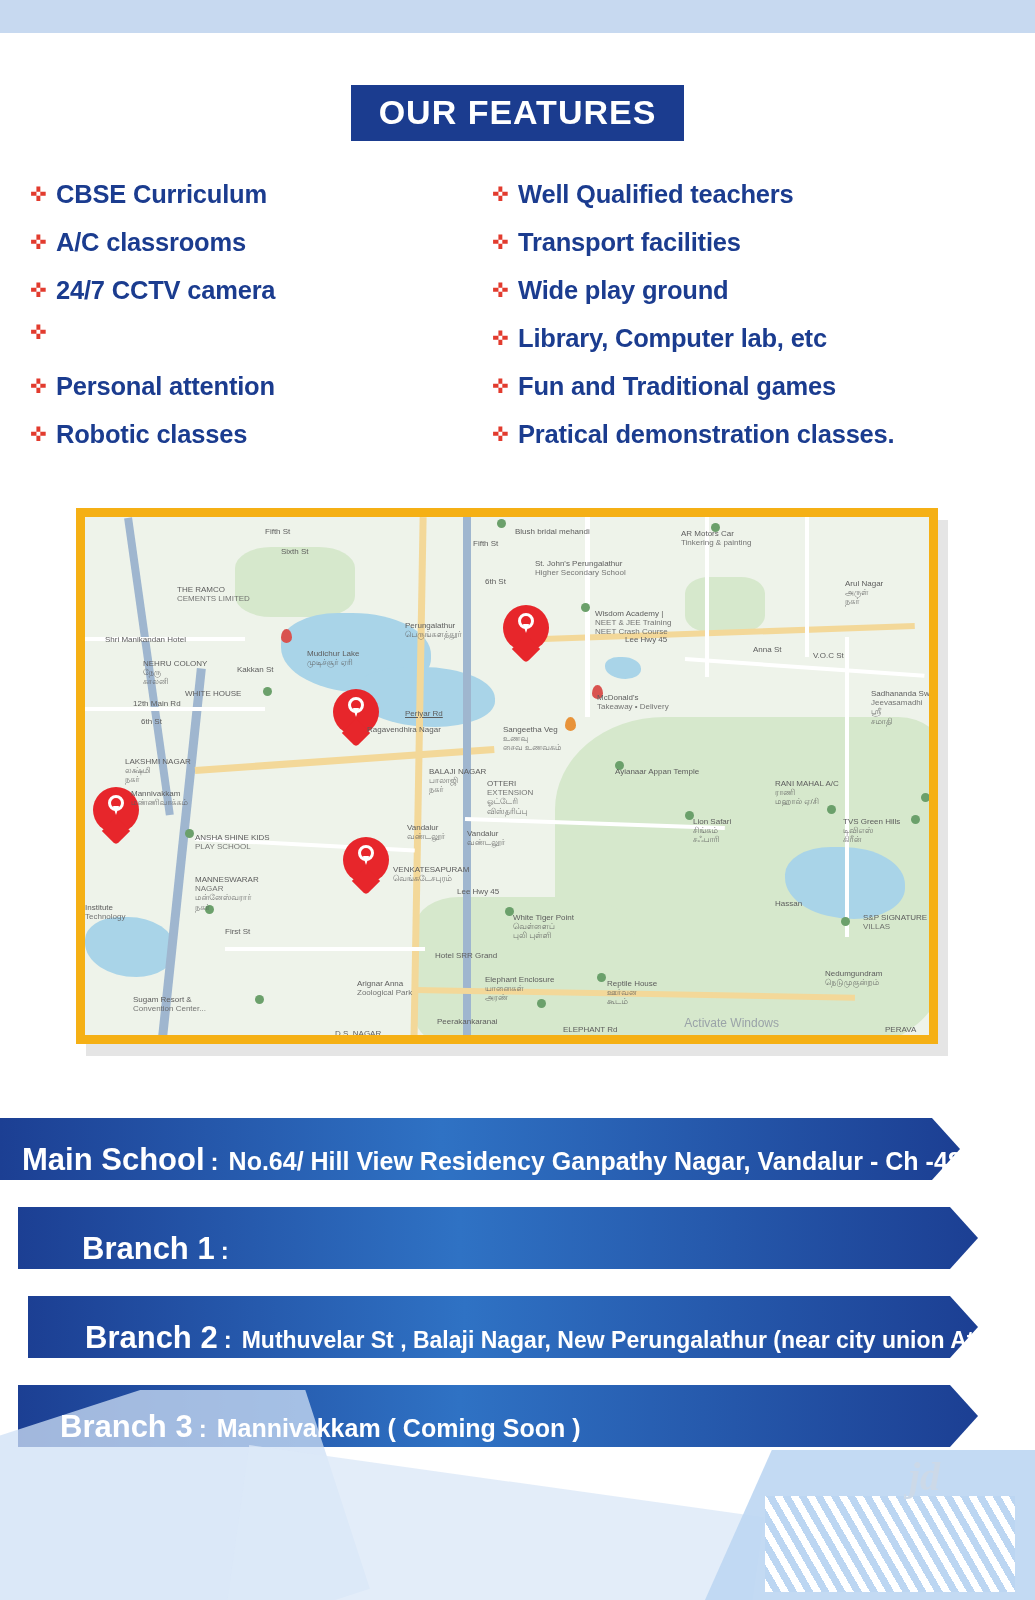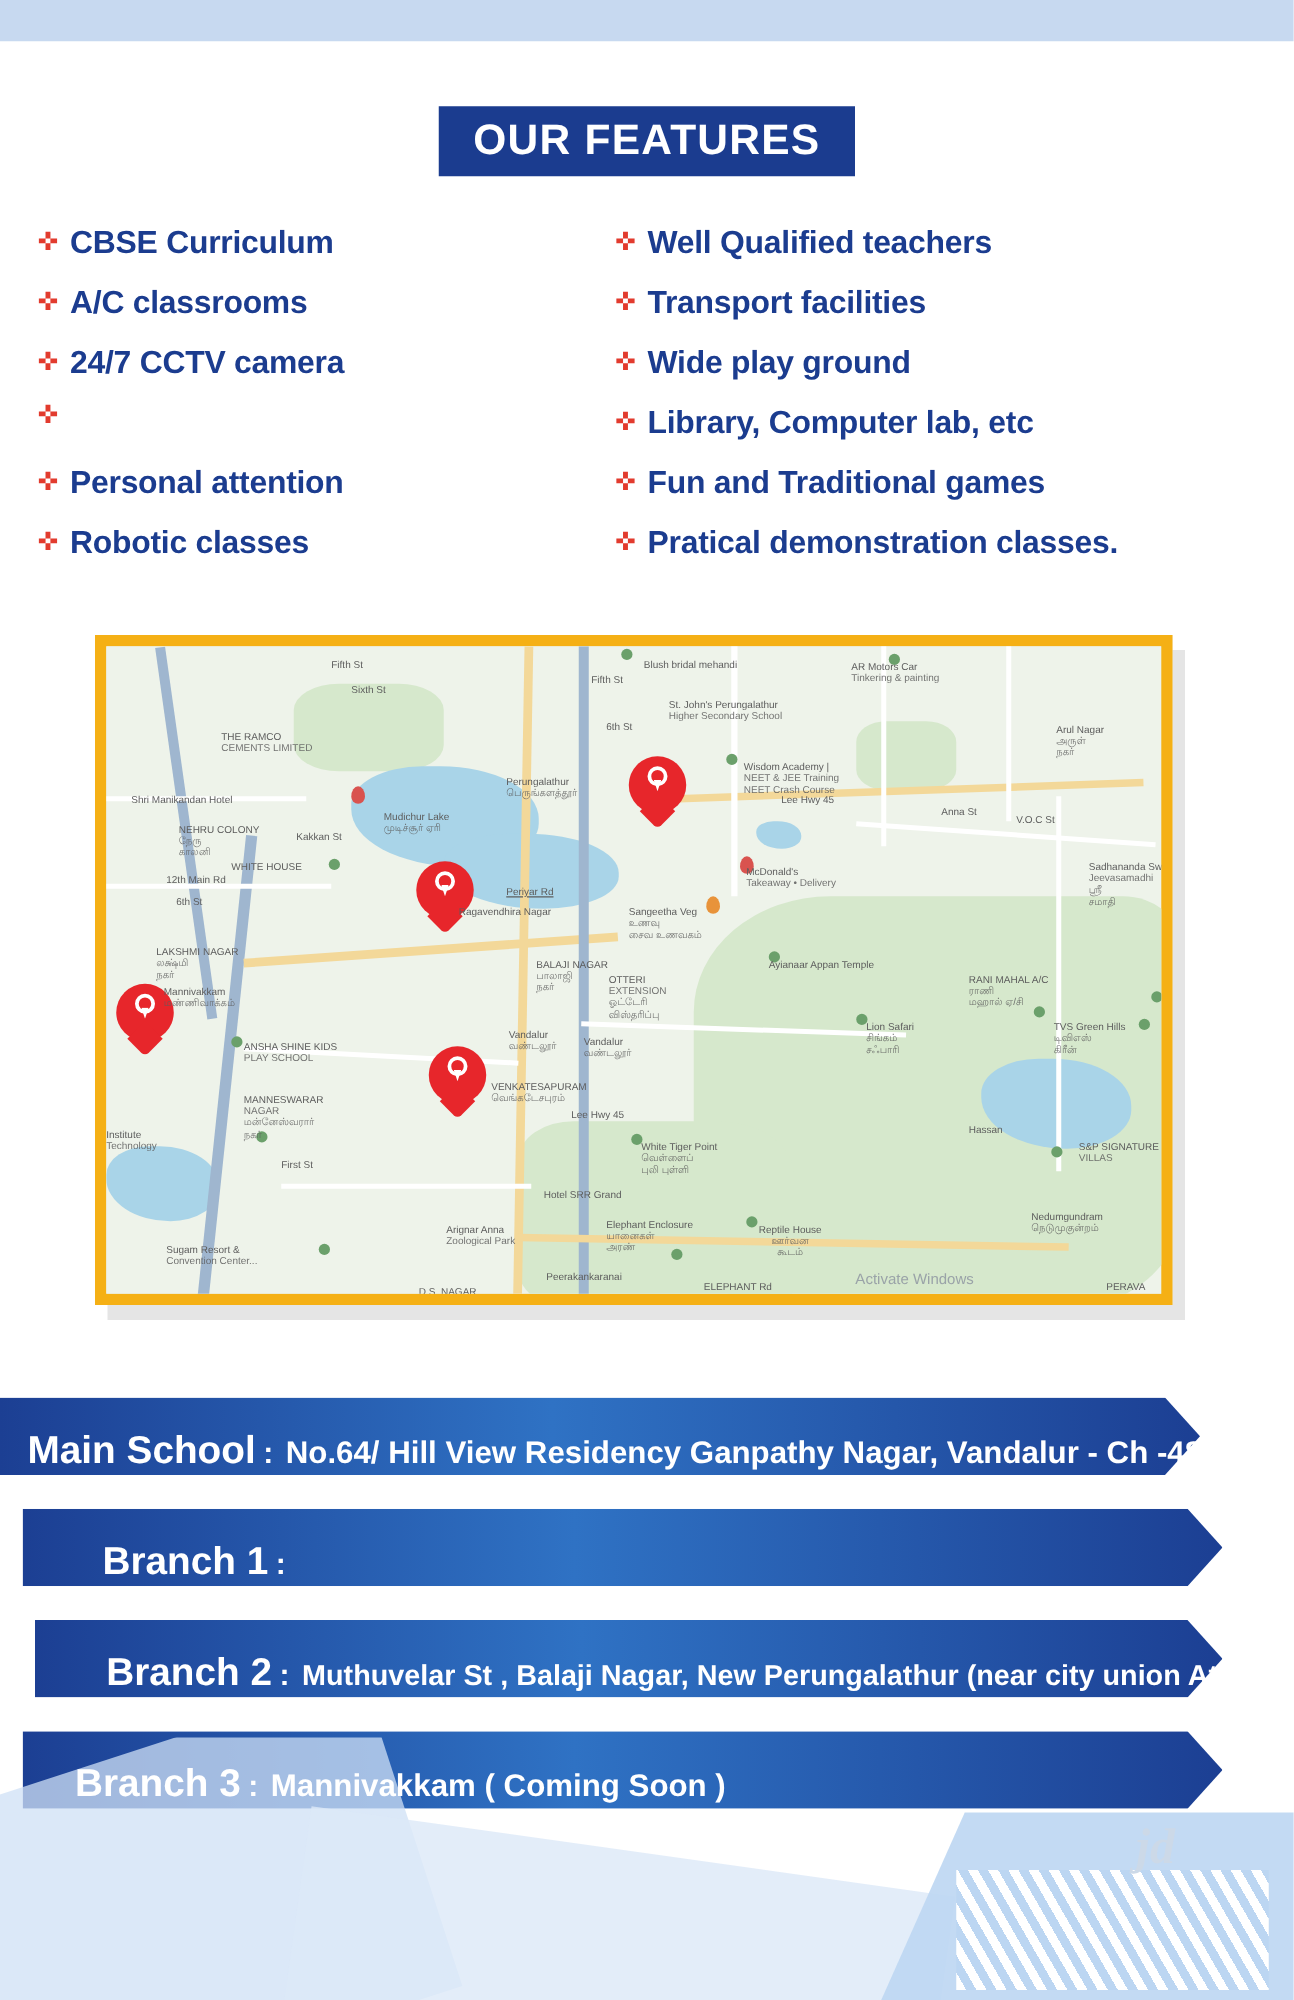--- a/index.html
+++ b/index.html
@@ -539,21 +539,21 @@
           <div class="map-label" style="left: 400px; top: 458px;">
             <div>Elephant Enclosure</div>
             <div style="opacity: 0.85;">யானைகள்</div>
             <div style="opacity: 0.85;">அரண்</div>
           </div>
           <div class="map-label" style="left: 428px; top: 396px;">
             <div>White Tiger Point</div>
             <div style="opacity: 0.85;">வெள்ளைப்</div>
             <div style="opacity: 0.85;">புலி புள்ளி</div>
           </div>
-          <div class="map-label" style="left: 522px; top: 462px; text-align: center;">
+          <div class="map-label" style="left: 522px; top: 462px;">
             <div>Reptile House</div>
             <div style="opacity: 0.85;">ஊர்வன</div>
             <div style="opacity: 0.85;">கூடம்</div>
           </div>
           <div class="map-label" style="left: 478px; top: 508px;">
             <div>ELEPHANT Rd</div>
           </div>
           <div class="map-label" style="left: 430px; top: 10px;">
             <div>Blush bridal mehandi</div>
           </div>

